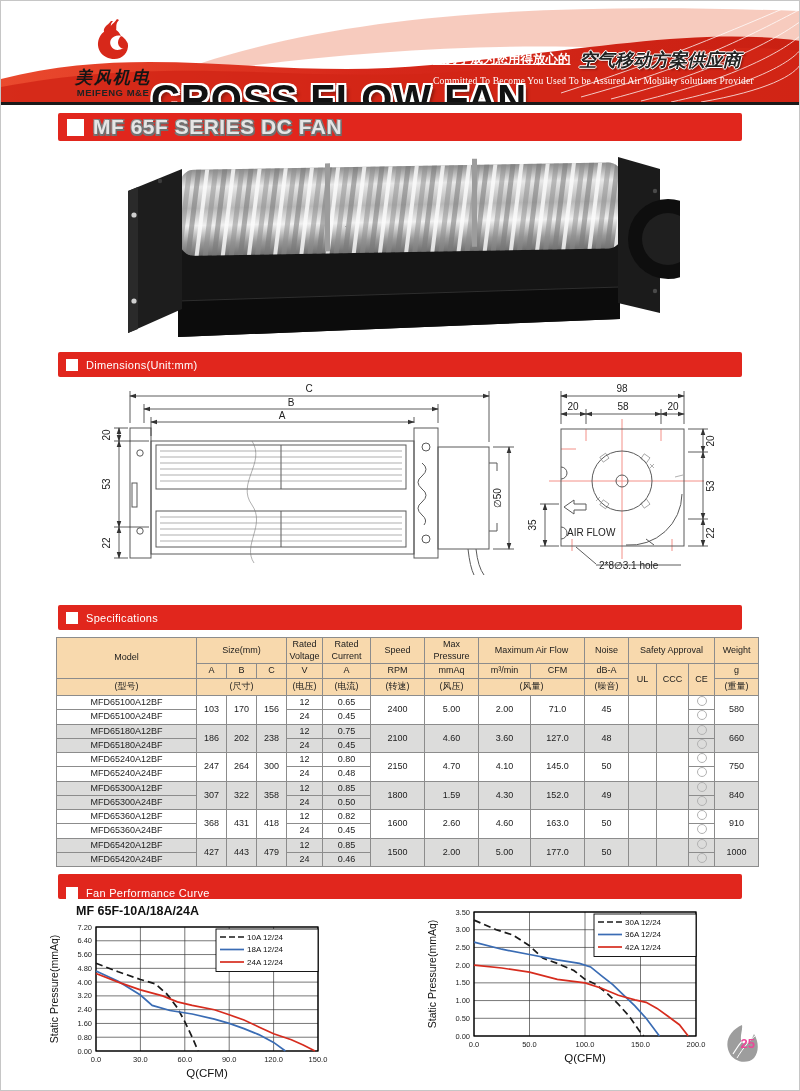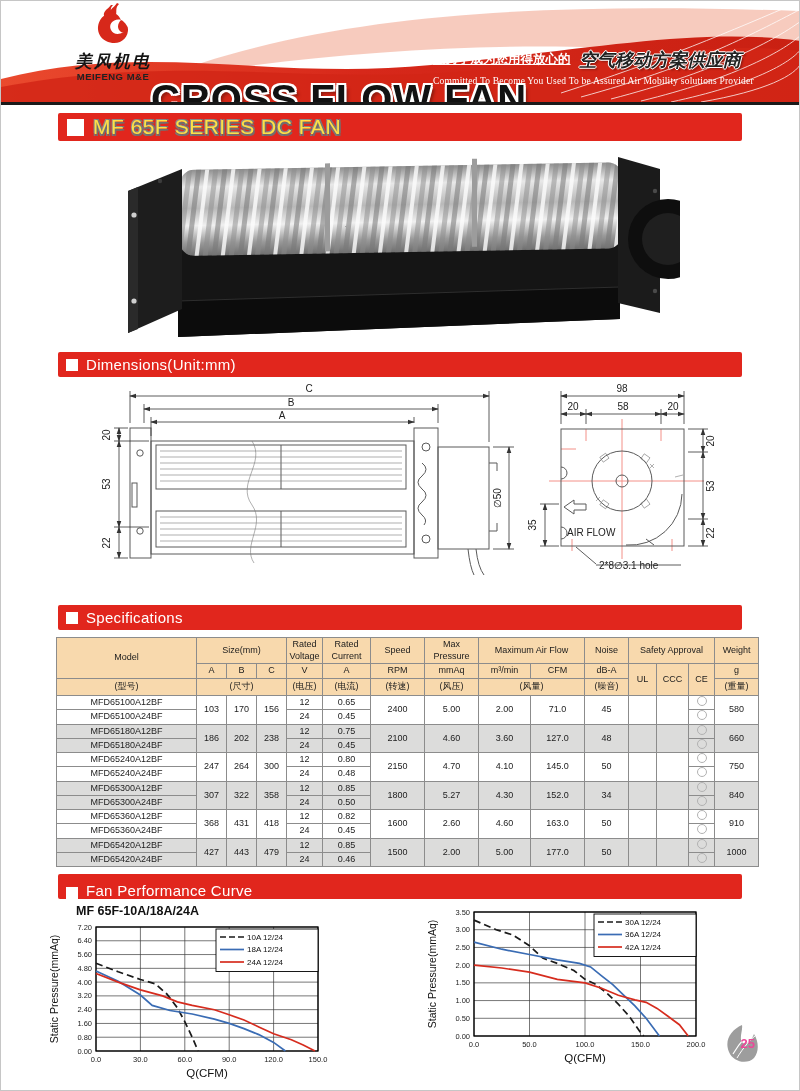--- a/index.html
+++ b/index.html
@@ -1,48 +1,48 @@
 <!DOCTYPE html>
 <html><head>
 <meta charset="utf-8">
 <style>
   html,body{margin:0;padding:0;background:#fff;}
   body{width:800px;height:1091px;position:relative;font-family:"Liberation Sans",sans-serif;
        border:1px solid #c6c6c6;box-sizing:border-box;overflow:hidden;}
   
   .header{position:relative;width:100%;height:101px;background:#fff;overflow:hidden;}
   .header-bg{position:absolute;left:0;top:0;width:800px;height:101px;}
-  .logo{position:absolute;left:52px;top:0;width:120px;text-align:center;}
+  .logo{position:absolute;left:52px;top:16px;width:120px;text-align:center;}
   .logo-bird{display:block;margin:0 auto;}
   .logo-cn{font-family:"Liberation Serif",serif;font-weight:bold;font-style:italic;
            font-size:17px;color:#151515;letter-spacing:2px;line-height:1;}
   .logo-en{font-size:9.5px;color:#222;font-weight:bold;letter-spacing:.5px;line-height:1.4;}
   .main-title{position:absolute;left:150px;top:50px;font-size:40px;font-weight:900;color:#121212;
        letter-spacing:1px;
        text-shadow:2px 0 0 #fff,-2px 0 0 #fff,0 2px 0 #fff,0 -2px 0 #fff,
                    2px 2px 0 #fff,-2px -2px 0 #fff,2px -2px 0 #fff,-2px 2px 0 #fff,
                    4px 4px 3px rgba(90,20,10,.55);margin-top:26px;}
   .taglines{position:absolute;left:432px;top:47px;width:350px;}
   .tg-row{white-space:nowrap;}
   .tg-cn-small{font-size:12.5px;color:#fff;font-weight:bold;vertical-align:3px;text-decoration:underline;}
   .tg-cn-big{font-size:18px;font-weight:900;font-style:italic;color:#222;margin-left:4px;
        text-shadow:1px 0 0 #fff,-1px 0 0 #fff,0 1px 0 #fff,0 -1px 0 #fff,2px 2px 2px rgba(0,0,0,.35);text-align:right;}
   .tg-en{font-family:"Liberation Serif",serif;font-size:9.5px;color:#fff;margin-top:4px;letter-spacing:.2px;}
   .black-rule{height:3px;background:#1a1a1a;width:100%;}
   
   .series-banner{margin:8px 57px 0 57px;height:28px;background:#e1261d;border-radius:2px;
        display:flex;align-items:center;gap:9px;padding-left:9px;}
   .series-banner .sq{width:17px;height:17px;background:#fff;}
-  .series-banner .txt{font-size:21px;font-weight:400;color:#fde047;letter-spacing:.5px;
+  .series-banner .txt{font-size:21px;font-weight:700;color:#e5e5e5;letter-spacing:.5px;
        text-shadow:1.5px 1.5px 0 #6e6e6e,-1px -1px 0 #8a8a8a,1.5px -1px 0 #777,-1px 1.5px 0 #777;}
   
   .section-banner{margin:0 57px;height:25px;background:#e1261d;border-radius:2px;
        display:flex;align-items:center;gap:8px;padding-left:8px;}
   .section-banner .sq{width:12px;height:12px;background:#fff;}
-  .section-banner .txt{font-size:15px;color:#fff;font-weight:500;letter-spacing:.3px;}
+  .section-banner .txt{font-size:11px;color:#fff;font-weight:500;letter-spacing:.3px;}
   
   .photo-wrap{height:211px;display:flex;justify-content:center;align-items:center;}
   
   .dims-wrap{height:226px;margin:2px 0 0 55px;}
   .dims-svg .part{stroke:#5a5a5a;fill:none;stroke-width:1;}
   .dims-svg .thin{stroke:#7a7a7a;stroke-width:.6;fill:none;}
   .dims-svg .dim{stroke:#333;stroke-width:.8;fill:none;}
   .dims-svg text{fill:#222;font-size:10px;font-family:"Liberation Sans",sans-serif;}
   .dims-svg .red{stroke:#f2837a;stroke-width:.9;fill:none;}
   
@@ -431,24 +431,24 @@
         <td><span class="ce-circle"></span></td>
       </tr>
       <tr class="shaded">
         <td>MFD65300A12BF</td>
         <td rowspan="2">307</td>
         <td rowspan="2">322</td>
         <td rowspan="2">358</td>
         <td>12</td>
         <td>0.85</td>
         <td rowspan="2">1800</td>
-        <td rowspan="2">5.27</td>
+        <td rowspan="2">1.59</td>
         <td rowspan="2">4.30</td>
         <td rowspan="2">152.0</td>
-        <td rowspan="2">34</td>
+        <td rowspan="2">49</td>
         <td rowspan="2"></td>
         <td rowspan="2"></td>
         <td><span class="ce-circle"></span></td>
         <td rowspan="2">840</td>
       </tr>
       <tr class="shaded">
         <td>MFD65300A24BF</td>
         <td>24</td>
         <td>0.50</td>
         <td><span class="ce-circle"></span></td>

